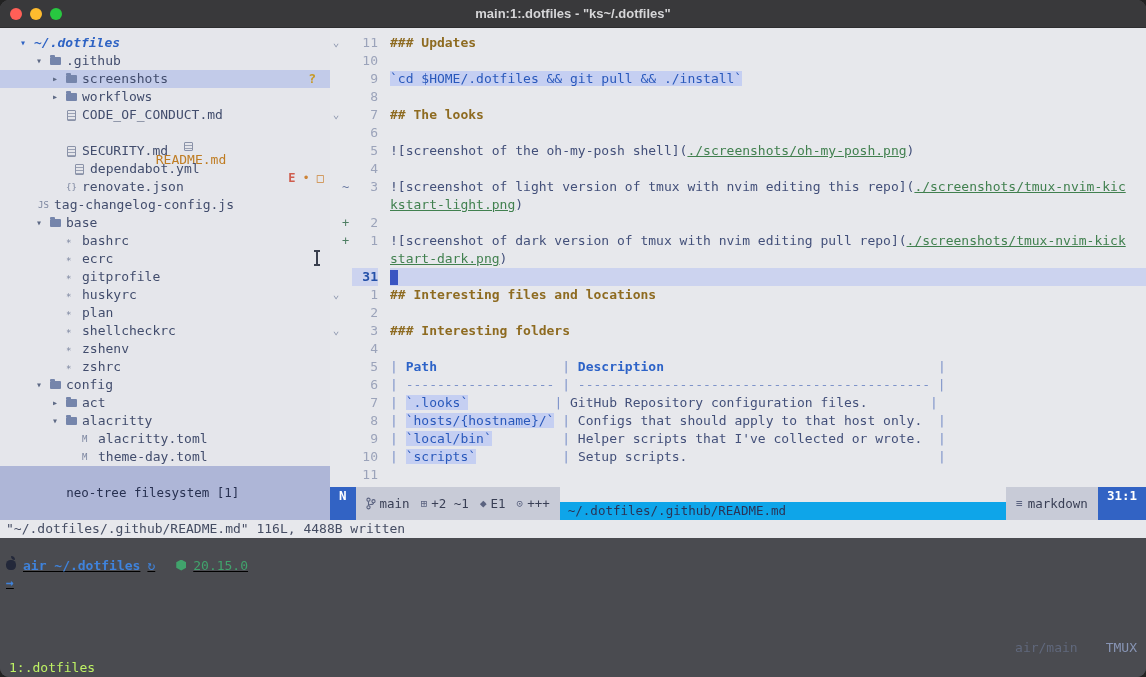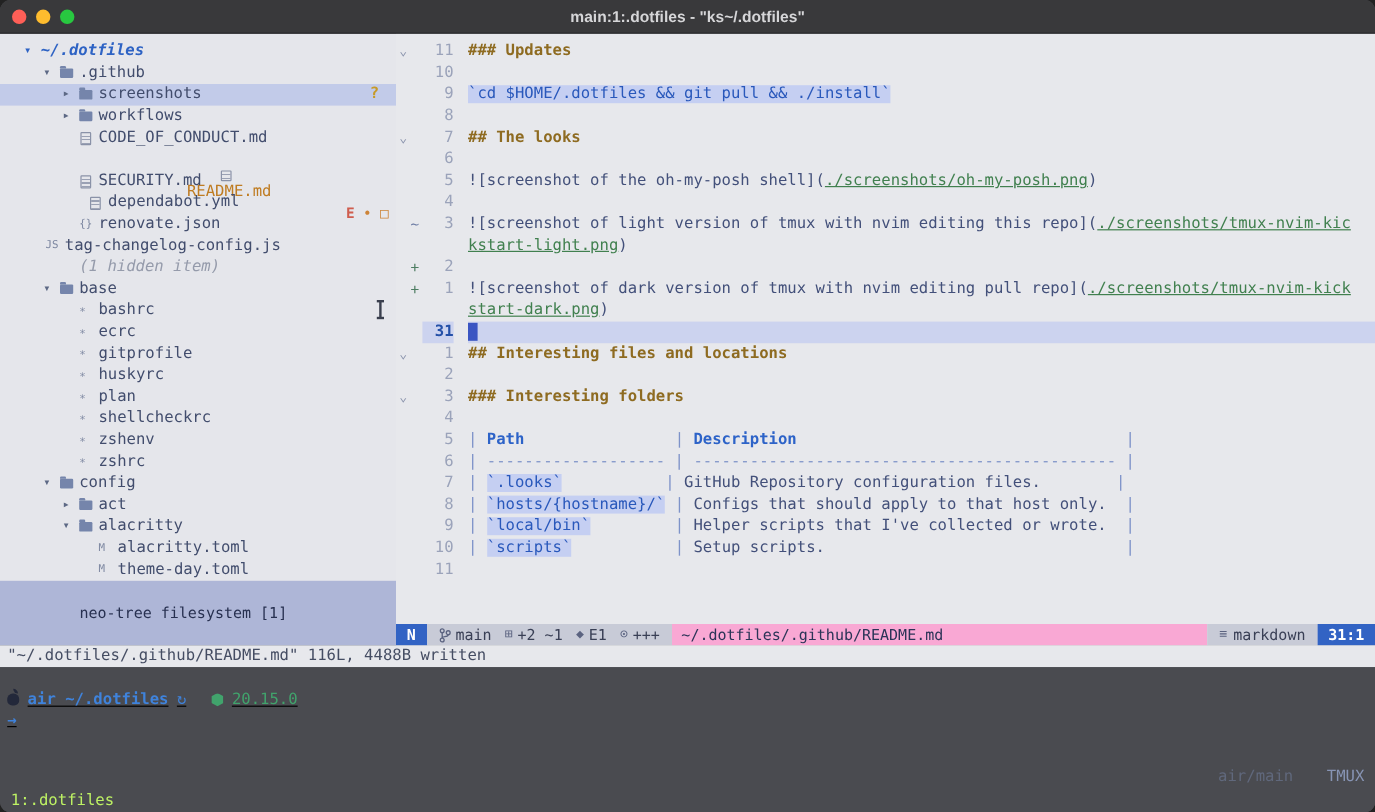--- a/index.html
+++ b/index.html
@@ -51,21 +51,21 @@
   .seg-code{color:#2958bb;background:#c5cff2;}
   .seg-p{color:#7e93c9;}
   .seg-th{color:#2d63c8;font-weight:bold;}
   .seg-cursor{display:inline-block;width:8px;height:15px;background:#3a55c2;vertical-align:middle;}
   
   .statusline{flex:0 0 18px;display:flex;font-size:12.5px;line-height:18px;white-space:pre;}
   .mode{background:#3263c4;color:#fff;font-weight:bold;padding:0 9px;}
   .gitseg{background:#c8cbd7;color:#393f55;display:flex;gap:11px;padding:0 10px;align-items:center;}
   .sl-i{display:flex;gap:4px;align-items:center;}
   .slico{color:#5b6380;font-size:11px;display:inline-flex;align-items:center;}
-  .pathseg{flex:1;background:#f9a8d4;color:#2b3457;padding:0 8px;overflow:hidden;}
+  .pathseg{flex:1;background:#0ea5e9;color:#2b3457;padding:0 8px;overflow:hidden;margin-top:15px;}
   .ftseg{background:#c8cbd7;color:#393f55;display:flex;gap:5px;align-items:center;padding:0 10px;}
   .pos{background:#3263c4;color:#fff;font-weight:bold;padding:0 9px;}
   
   .cmdline{flex:0 0 18px;background:#e7e8ec;color:#454d63;font-size:13px;line-height:18px;padding-left:6px;white-space:pre;}
   
   .bottom{flex:1;background:#4a4b50;display:flex;flex-direction:column;font-size:13px;}
   .shell{flex:1;padding:18px 6px 0;text-decoration:underline;}
   .promptline{display:flex;align-items:center;gap:7px;height:18px;}
   .apple{width:10px;height:10px;background:#23283a;border-radius:46% 46% 42% 42%;position:relative;}
   .apple::before{content:"";position:absolute;top:-4px;left:5px;width:4px;height:4px;background:#23283a;border-radius:0 100% 0 100%;}
@@ -106,21 +106,20 @@
           <div class="trow root" style="padding-left: 20px;"><span class="arrow">▾</span><span class="tname">~/.dotfiles</span></div>
           <div class="trow" style="padding-left: 36px;"><span class="arrow">▾</span><span class="folder-ico"></span><span class="tname">.github</span></div>
           <div class="trow sel" style="padding-left: 52px;"><span class="arrow">▸</span><span class="folder-ico"></span><span class="tname">screenshots</span><span class="badge">?</span></div>
           <div class="trow" style="padding-left: 52px;"><span class="arrow">▸</span><span class="folder-ico"></span><span class="tname">workflows</span></div>
           <div class="trow" style="padding-left: 52px;"><span class="arrow">&nbsp;</span><span class="doc-ico"></span><span class="tname">CODE_OF_CONDUCT.md</span></div>
           <div class="trow modified" style="padding-left: 52px; flex-direction: column;"><span class="arrow">&nbsp;</span><span class="doc-ico"></span><span class="tname">README.md</span><span class="marks"><span class="mk err">E</span><span class="mk mod">•</span><span class="mk mod">□</span></span></div>
           <div class="trow" style="padding-left: 52px;"><span class="arrow">&nbsp;</span><span class="doc-ico"></span><span class="tname">SECURITY.md</span></div>
           <div class="trow" style="padding-left: 60px;"><span class="arrow">&nbsp;</span><span class="doc-ico"></span><span class="tname">dependabot.yml</span></div>
           <div class="trow" style="padding-left: 52px;"><span class="arrow">&nbsp;</span><span class="txt-ico">{}</span><span class="tname">renovate.json</span></div>
           <div class="trow" style="padding-left: 24px;"><span class="arrow">&nbsp;</span><span class="txt-ico">JS</span><span class="tname">tag-changelog-config.js</span></div>
-          <div class="trow hidden-item" style="padding-left: 52px;"><span class="arrow">&nbsp;</span><span class="tname">(1 hidden item)</span></div>
           <div class="trow" style="padding-left: 36px;"><span class="arrow">▾</span><span class="folder-ico"></span><span class="tname">base</span></div>
           <div class="trow" style="padding-left: 52px;"><span class="arrow">&nbsp;</span><span class="txt-ico">∗</span><span class="tname">bashrc</span></div>
           <div class="trow" style="padding-left: 52px;"><span class="arrow">&nbsp;</span><span class="txt-ico">∗</span><span class="tname">ecrc</span></div>
           <div class="trow" style="padding-left: 52px;"><span class="arrow">&nbsp;</span><span class="txt-ico">∗</span><span class="tname">gitprofile</span></div>
           <div class="trow" style="padding-left: 52px;"><span class="arrow">&nbsp;</span><span class="txt-ico">∗</span><span class="tname">huskyrc</span></div>
           <div class="trow" style="padding-left: 52px;"><span class="arrow">&nbsp;</span><span class="txt-ico">∗</span><span class="tname">plan</span></div>
           <div class="trow" style="padding-left: 52px;"><span class="arrow">&nbsp;</span><span class="txt-ico">∗</span><span class="tname">shellcheckrc</span></div>
           <div class="trow" style="padding-left: 52px;"><span class="arrow">&nbsp;</span><span class="txt-ico">∗</span><span class="tname">zshenv</span></div>
           <div class="trow" style="padding-left: 52px;"><span class="arrow">&nbsp;</span><span class="txt-ico">∗</span><span class="tname">zshrc</span></div>
           <div class="trow" style="padding-left: 36px;"><span class="arrow">▾</span><span class="folder-ico"></span><span class="tname">config</span></div>

